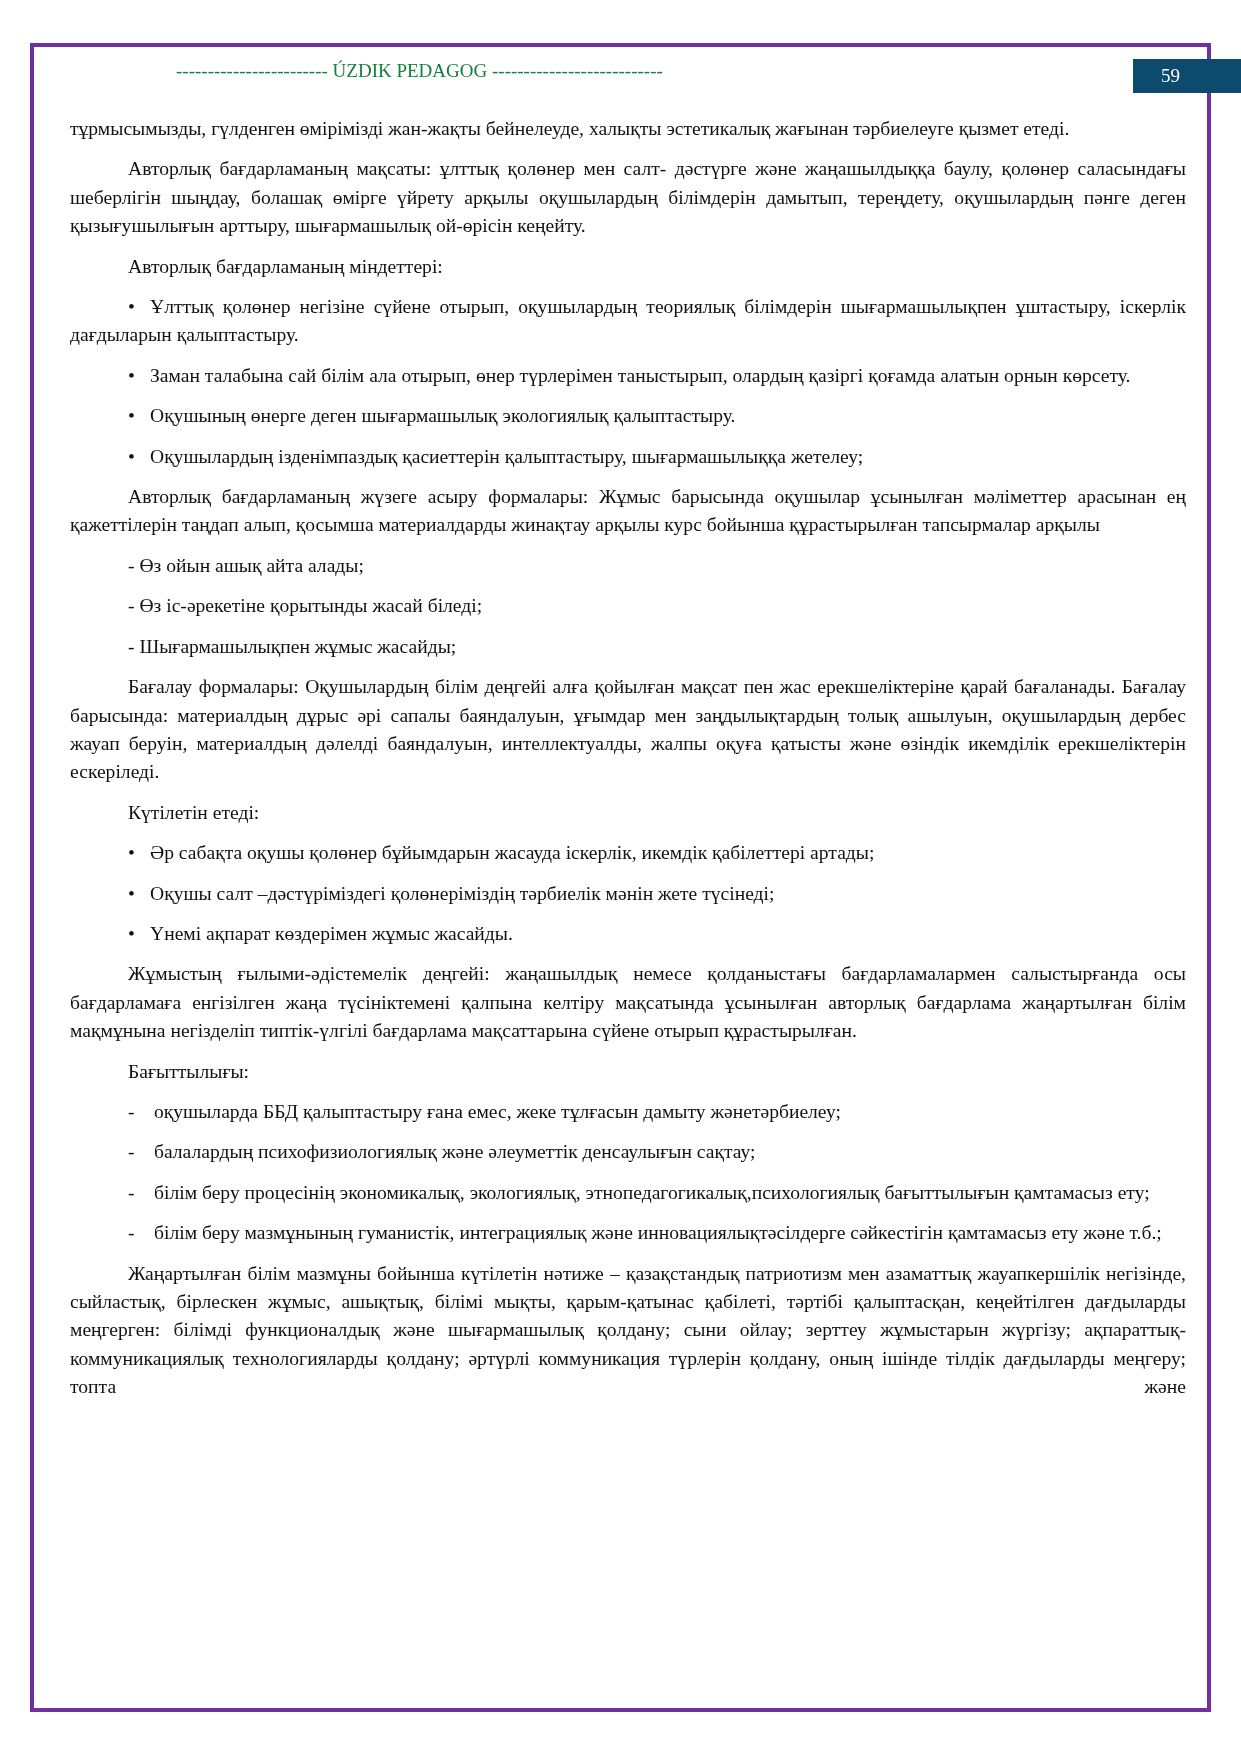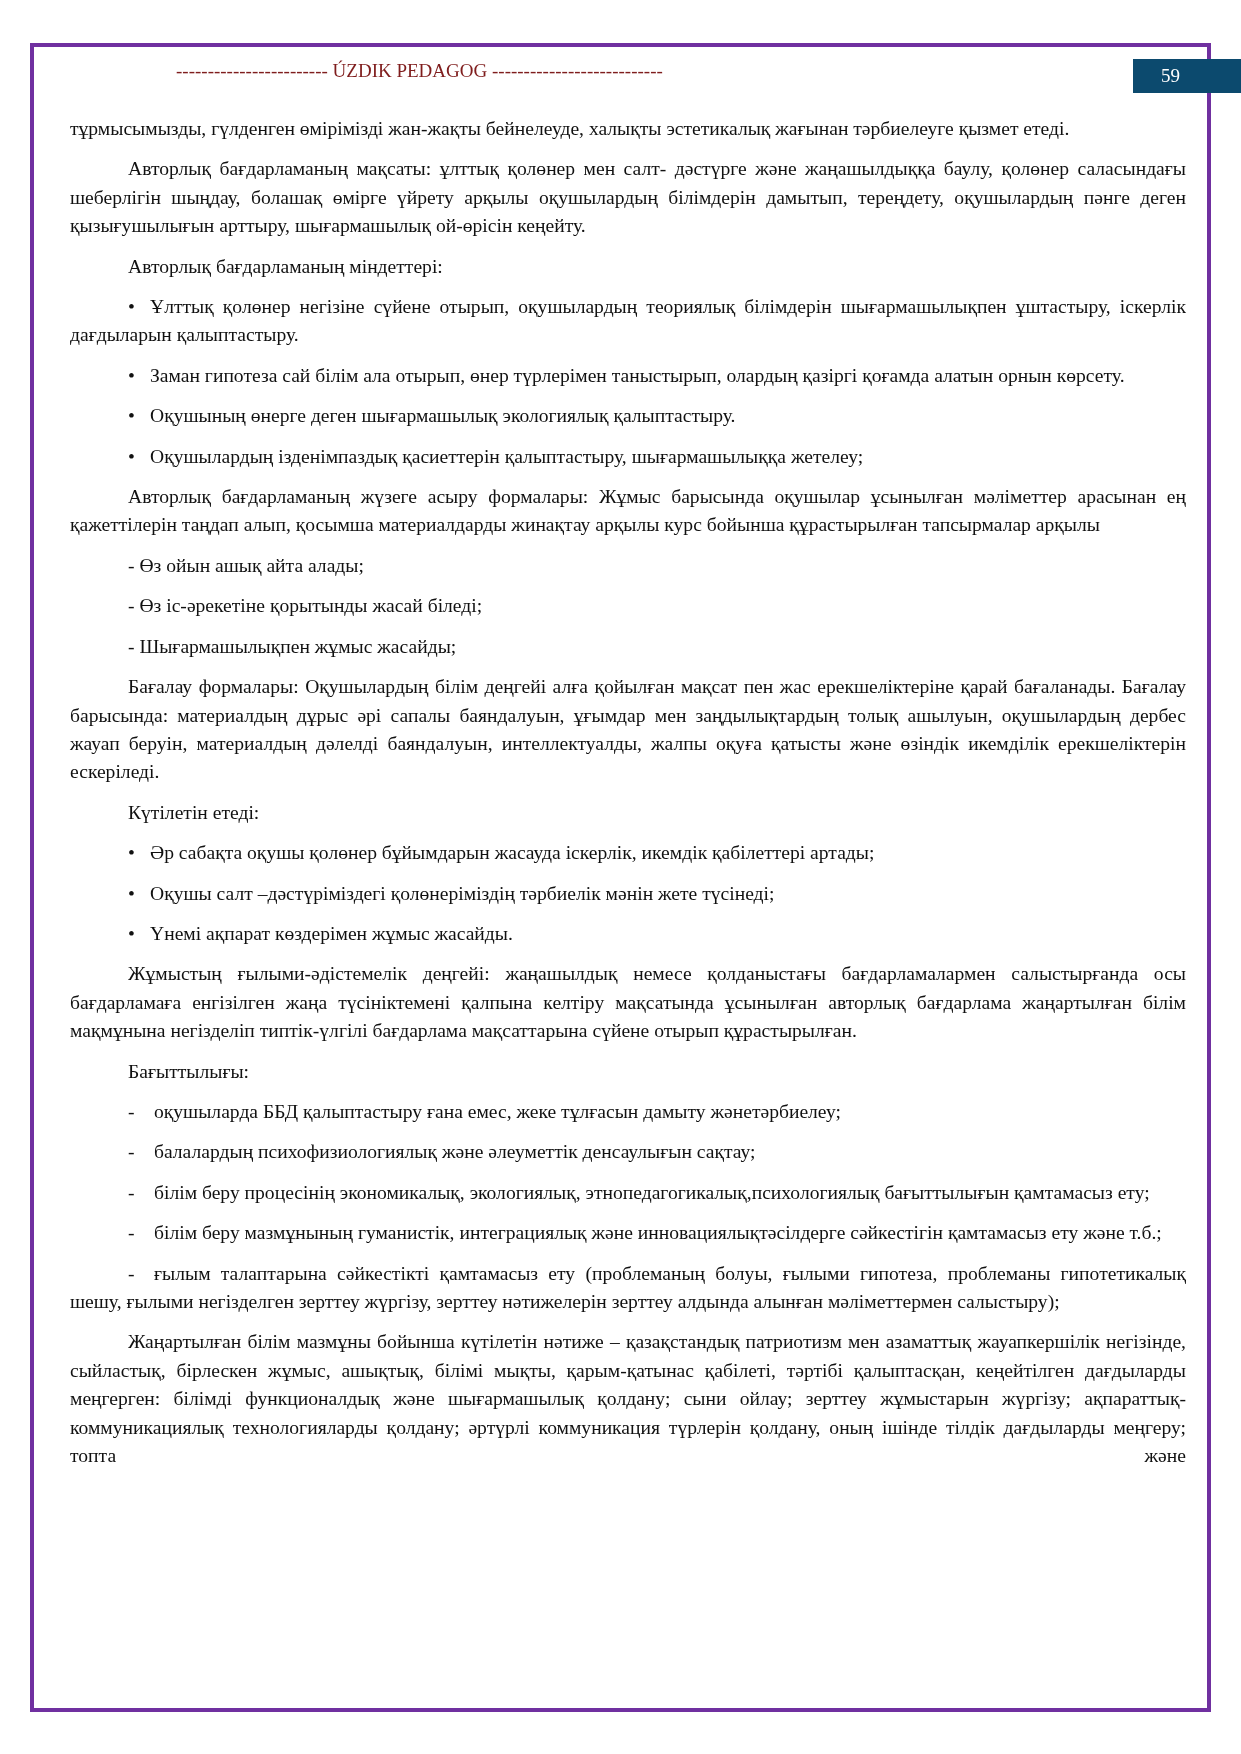--- a/index.html
+++ b/index.html
@@ -3,21 +3,21 @@
 <meta charset="utf-8">
 <style>
   html, body { margin: 0; padding: 0; background: #ffffff; }
   body { width: 1241px; height: 1754px; position: relative; overflow: hidden; }
   .frame {
     position: absolute; left: 30px; top: 43px; width: 1173px; height: 1661px;
     border: 4px solid #7030a0; box-sizing: content-box;
   }
   .header {
     position: absolute; left: 176px; top: 60px; width: 600px;
-    font-family: "Liberation Serif", serif; font-size: 19px; color: #7f1d1d;
+    font-family: "Liberation Serif", serif; font-size: 19px; color: #15803d;
     white-space: nowrap; letter-spacing: 0px;
   }
   .page-num {
     position: absolute; left: 1133px; top: 59px; width: 114px; height: 34px;
     background: #0c4a6e; color: #ffffff;
     font-family: "Liberation Serif", serif; font-size: 19px;
     box-sizing: border-box; padding-left: 28px; line-height: 34px;
   }
   .body {
     position: absolute; left: 58px; top: 103px; width: 1140px;
@@ -39,21 +39,21 @@
 
 <div class="header">------------------------ ÚZDIK PEDAGOG ---------------------------</div>
 <div class="page-num">59</div>
 
 <div class="body">
   <p>тұрмысымызды, гүлденген өмірімізді жан-жақты бейнелеуде, халықты эстетикалық жағынан тәрбиелеуге қызмет етеді.</p>
   <p class="ind">Авторлық бағдарламаның мақсаты: ұлттық қолөнер мен салт- дәстүрге және жаңашылдыққа баулу, қолөнер саласындағы шеберлігін шыңдау, болашақ өмірге үйрету арқылы оқушылардың білімдерін дамытып, тереңдету, оқушылардың пәнге деген қызығушылығын арттыру, шығармашылық ой-өрісін кеңейту.</p>
   <p class="ind">Авторлық бағдарламаның міндеттері:</p>
 
   <p class="bullet"><span class="mk">•</span><span>Ұлттық қолөнер негізіне сүйене отырып, оқушылардың теориялық білімдерін шығармашылықпен ұштастыру, іскерлік дағдыларын қалыптастыру.</span></p>
-  <p class="bullet"><span class="mk">•</span><span>Заман гипотеза сай білім ала отырып, өнер түрлерімен таныстырып, олардың қазіргі қоғамда алатын орнын көрсету.</span></p>
+  <p class="bullet"><span class="mk">•</span><span>Заман талабына сай білім ала отырып, өнер түрлерімен таныстырып, олардың қазіргі қоғамда алатын орнын көрсету.</span></p>
   <p class="bullet"><span class="mk">•</span><span>Оқушының өнерге деген шығармашылық экологиялық қалыптастыру.</span></p>
   <p class="bullet"><span class="mk">•</span><span>Оқушылардың ізденімпаздық қасиеттерін қалыптастыру, шығармашылыққа жетелеу;</span></p>
 
   <p class="ind">Авторлық бағдарламаның жүзеге асыру формалары: Жұмыс барысында оқушылар ұсынылған мәліметтер арасынан ең қажеттілерін таңдап алып, қосымша материалдарды жинақтау арқылы курс бойынша құрастырылған тапсырмалар арқылы</p>
   <p class="ind">- Өз ойын ашық айта алады;</p>
   <p class="ind">- Өз іс-әрекетіне қорытынды жасай біледі;</p>
   <p class="ind">- Шығармашылықпен жұмыс жасайды;</p>
 
   <p class="ind">Бағалау формалары: Оқушылардың білім деңгейі алға қойылған мақсат пен жас ерекшеліктеріне қарай бағаланады. Бағалау барысында: материалдың дұрыс әрі сапалы баяндалуын, ұғымдар мен заңдылықтардың толық ашылуын, оқушылардың дербес жауап беруін, материалдың дәлелді баяндалуын, интеллектуалды, жалпы оқуға қатысты және өзіндік икемділік  ерекшеліктерін ескеріледі.</p>
   <p class="ind">Күтілетін етеді:</p>
@@ -62,16 +62,15 @@
   <p class="bullet"><span class="mk">•</span><span>Оқушы салт –дәстүріміздегі қолөнеріміздің тәрбиелік мәнін жете түсінеді;</span></p>
   <p class="bullet"><span class="mk">•</span><span>Үнемі ақпарат көздерімен жұмыс жасайды.</span></p>
 
   <p class="ind">Жұмыстың ғылыми-әдістемелік деңгейі: жаңашылдық немесе қолданыстағы бағдарламалармен салыстырғанда осы бағдарламаға енгізілген жаңа түсініктемені қалпына келтіру мақсатында ұсынылған авторлық бағдарлама жаңартылған білім мақмұнына негізделіп типтік-үлгілі бағдарлама мақсаттарына сүйене отырып құрастырылған.</p>
   <p class="ind">Бағыттылығы:</p>
 
   <p class="dash"><span class="mk">-</span><span>оқушыларда ББД қалыптастыру ғана емес, жеке тұлғасын дамыту жәнетәрбиелеу;</span></p>
   <p class="dash"><span class="mk">-</span><span>балалардың психофизиологиялық және әлеуметтік денсаулығын сақтау;</span></p>
   <p class="dash"><span class="mk">-</span><span>білім беру процесінің экономикалық, экологиялық, этнопедагогикалық,психологиялық бағыттылығын қамтамасыз ету;</span></p>
   <p class="dash"><span class="mk">-</span><span>білім беру мазмұнының гуманистік, интеграциялық және инновациялықтәсілдерге сәйкестігін қамтамасыз ету және т.б.;</span></p>
-  <p class="dash"><span class="mk">-</span><span>ғылым талаптарына сәйкестікті қамтамасыз ету (проблеманың болуы, ғылыми гипотеза, проблеманы гипотетикалық шешу, ғылыми негізделген зерттеу жүргізу, зерттеу нәтижелерін зерттеу алдында алынған мәліметтермен салыстыру);</span></p>
 
   <p class="ind stretch">Жаңартылған білім мазмұны бойынша күтілетін нәтиже – қазақстандық патриотизм мен азаматтық жауапкершілік негізінде, сыйластық, бірлескен жұмыс, ашықтық, білімі мықты, қарым-қатынас қабілеті, тәртібі қалыптасқан, кеңейтілген дағдыларды меңгерген: білімді функционалдық және шығармашылық қолдану; сыни ойлау; зерттеу жұмыстарын жүргізу; ақпараттық-коммуникациялық технологияларды қолдану; әртүрлі коммуникация түрлерін қолдану, оның ішінде тілдік дағдыларды меңгеру; топта және</p>
 </div>
 
 </body></html>

